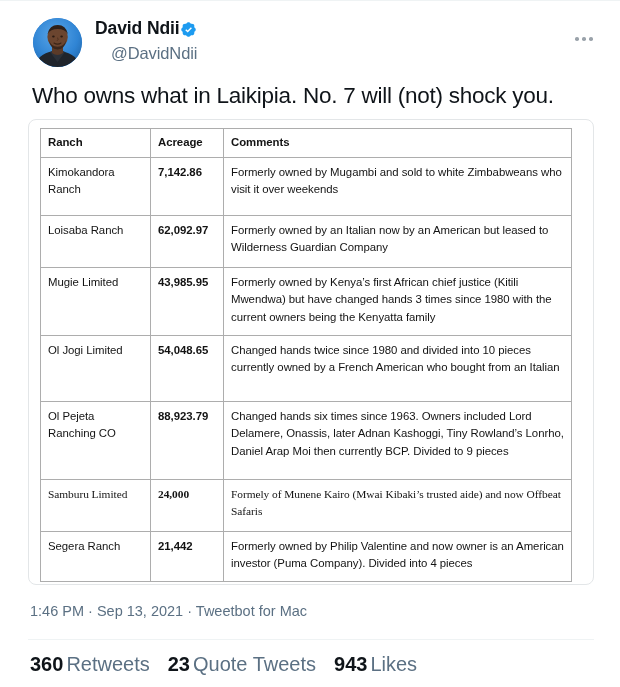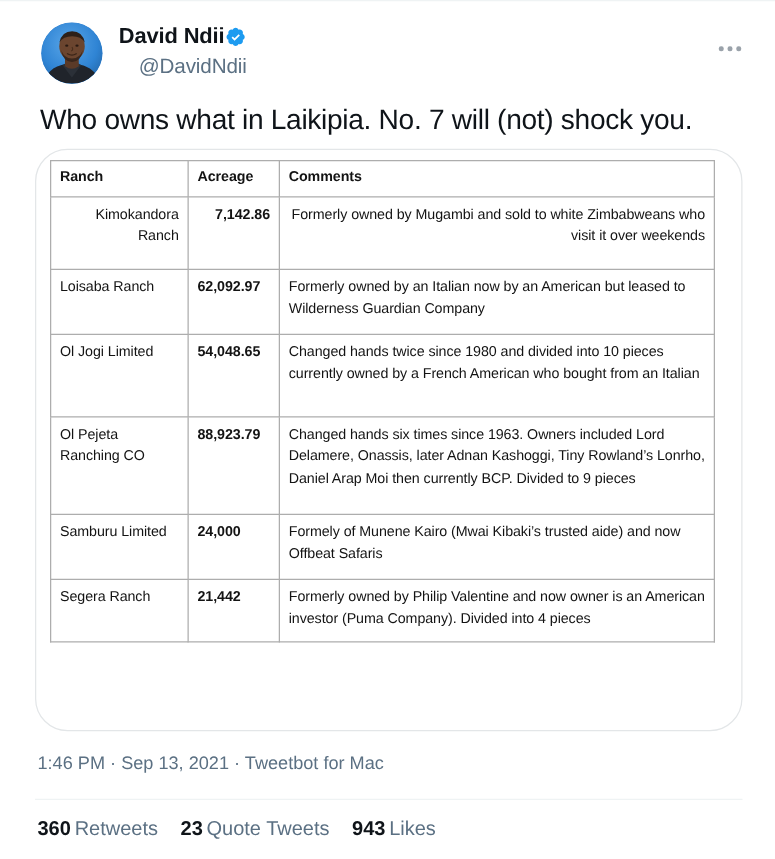--- a/index.html
+++ b/index.html
@@ -108,21 +108,21 @@
   }
 
   
   .media-card {
     position: absolute;
     left: 28px;
     top: 118px;
     width: 566px;
     height: 466px;
     border: 1px solid #e3e6e8;
-    border-radius: 26px;
+    border-radius: 8px;
     background: #ffffff;
     box-sizing: border-box;
     overflow: hidden;
   }
 
   .ranch-table {
     position: absolute;
     left: 11px;
     top: 8px;
     width: 531px;
@@ -147,27 +147,27 @@
     height: 26px;
     padding-top: 5px;
     padding-bottom: 5px;
   }
   .col-ranch  { width: 110px; }
   .col-acre   { width: 73px; }
   .col-comm   { width: 348px; }
 
   .ranch-table td.acreage { font-weight: bold; }
   .ranch-table td.ranch   { }
-  tr.h2 td { height: 58px; text-align: right; }
+  tr.h2 td { height: 58px; }
   tr.h2b td { height: 52px; }
   tr.h3 td { height: 68px; }
   tr.h3b td { height: 66px; }
   tr.h2c td { height: 52px; }
   tr.h4 td { height: 78px; }
-  tr.h2d td { height: 52px; }
+  tr.h2d td { height: 52px; font-family: Liberation Serif, serif; }
   tr.h2e td { height: 50px; }
 
   
   .meta-line {
     position: absolute;
     left: 30px;
     top: 600px;
     font-size: 14.5px;
     color: #5b7083;
     letter-spacing: 0px;
@@ -184,21 +184,21 @@
     background: #eff3f4;
   }
 
   .metrics {
     position: absolute;
     left: 30px;
     top: 653px;
     display: flex;
     align-items: baseline;
     gap: 18px;
-    font-size: 16px;
+    font-size: 20px;
     line-height: 20px;
   }
   .metric { cursor: pointer; white-space: nowrap; }
   .metric .num {
     color: #0f1419;
     font-weight: bold;
     margin-right: 3px;
   }
   .metric .lbl { color: #5b7083; }
 </style>
@@ -283,20 +283,25 @@
         <tr class="h2">
           <td class="ranch">Kimokandora Ranch</td>
           <td class="acreage">7,142.86</td>
           <td class="comm">Formerly owned by Mugambi and sold to white Zimbabweans who visit it over weekends</td>
         </tr>
         <tr class="h2b">
           <td class="ranch">Loisaba Ranch</td>
           <td class="acreage">62,092.97</td>
           <td class="comm">Formerly owned by an Italian now by an American but leased to Wilderness Guardian Company</td>
         </tr>
+        <tr class="h3">
+          <td class="ranch">Mugie Limited</td>
+          <td class="acreage">43,985.95</td>
+          <td class="comm">Formerly owned by Kenya’s first African chief justice (Kitili Mwendwa) but have changed hands 3 times since 1980 with the current owners being the Kenyatta family</td>
+        </tr>
         <tr class="h3b">
           <td class="ranch">Ol Jogi Limited</td>
           <td class="acreage">54,048.65</td>
           <td class="comm">Changed hands twice since 1980 and divided into 10 pieces currently owned by a French American who bought from an Italian</td>
         </tr>
         <tr class="h4">
           <td class="ranch">Ol Pejeta Ranching  CO</td>
           <td class="acreage">88,923.79</td>
           <td class="comm">Changed hands six times since 1963. Owners included Lord Delamere, Onassis, later Adnan Kashoggi, Tiny Rowland’s Lonrho, Daniel Arap Moi then currently BCP. Divided to 9 pieces</td>
         </tr>

